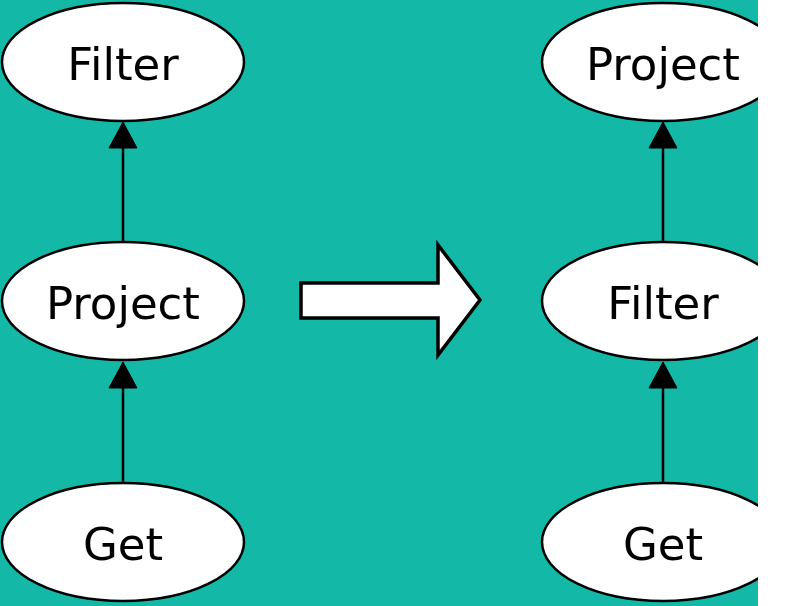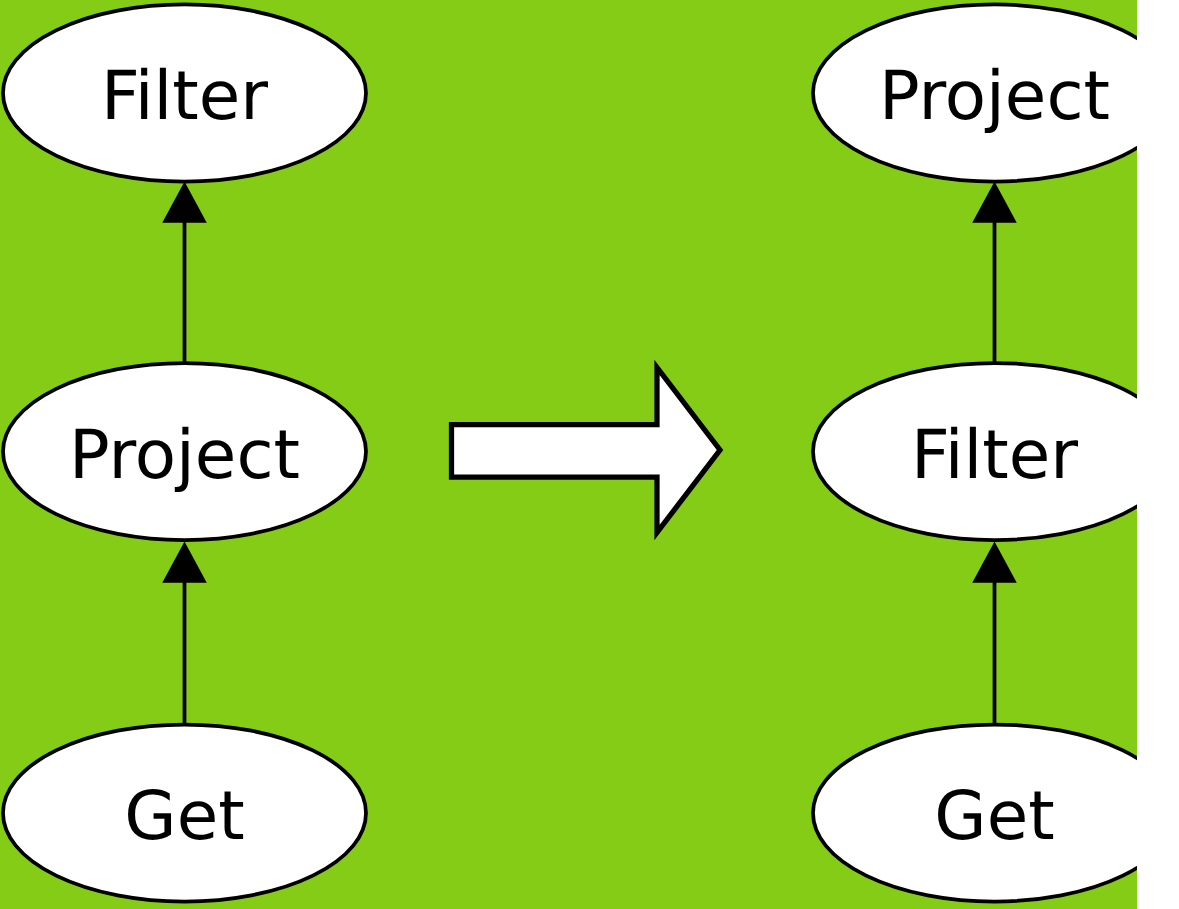--- a/index.html
+++ b/index.html
@@ -4,21 +4,21 @@
 <style>
   html, body {
     margin: 0;
     padding: 0;
     background: #ffffff;
   }
   .canvas {
     position: relative;
     width: 758px;
     height: 606px;
-    background: #84cc16;
+    background: #14b8a6;
     overflow: hidden;
   }
   svg {
     display: block;
   }
   .node-ellipse {
     fill: #ffffff;
     stroke: #000000;
     stroke-width: 2.5;
   }

